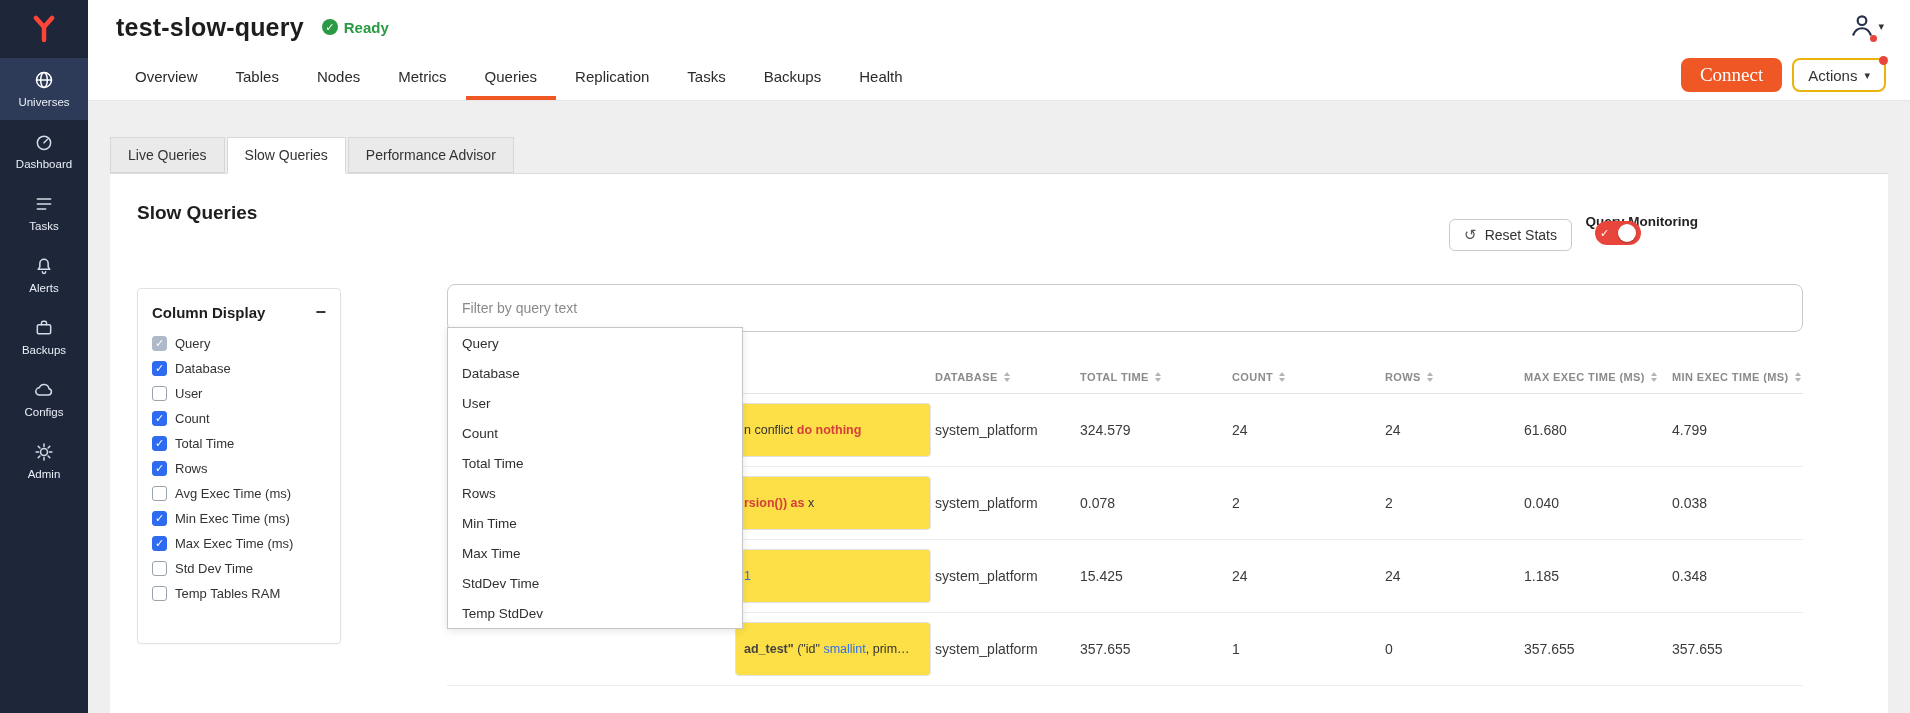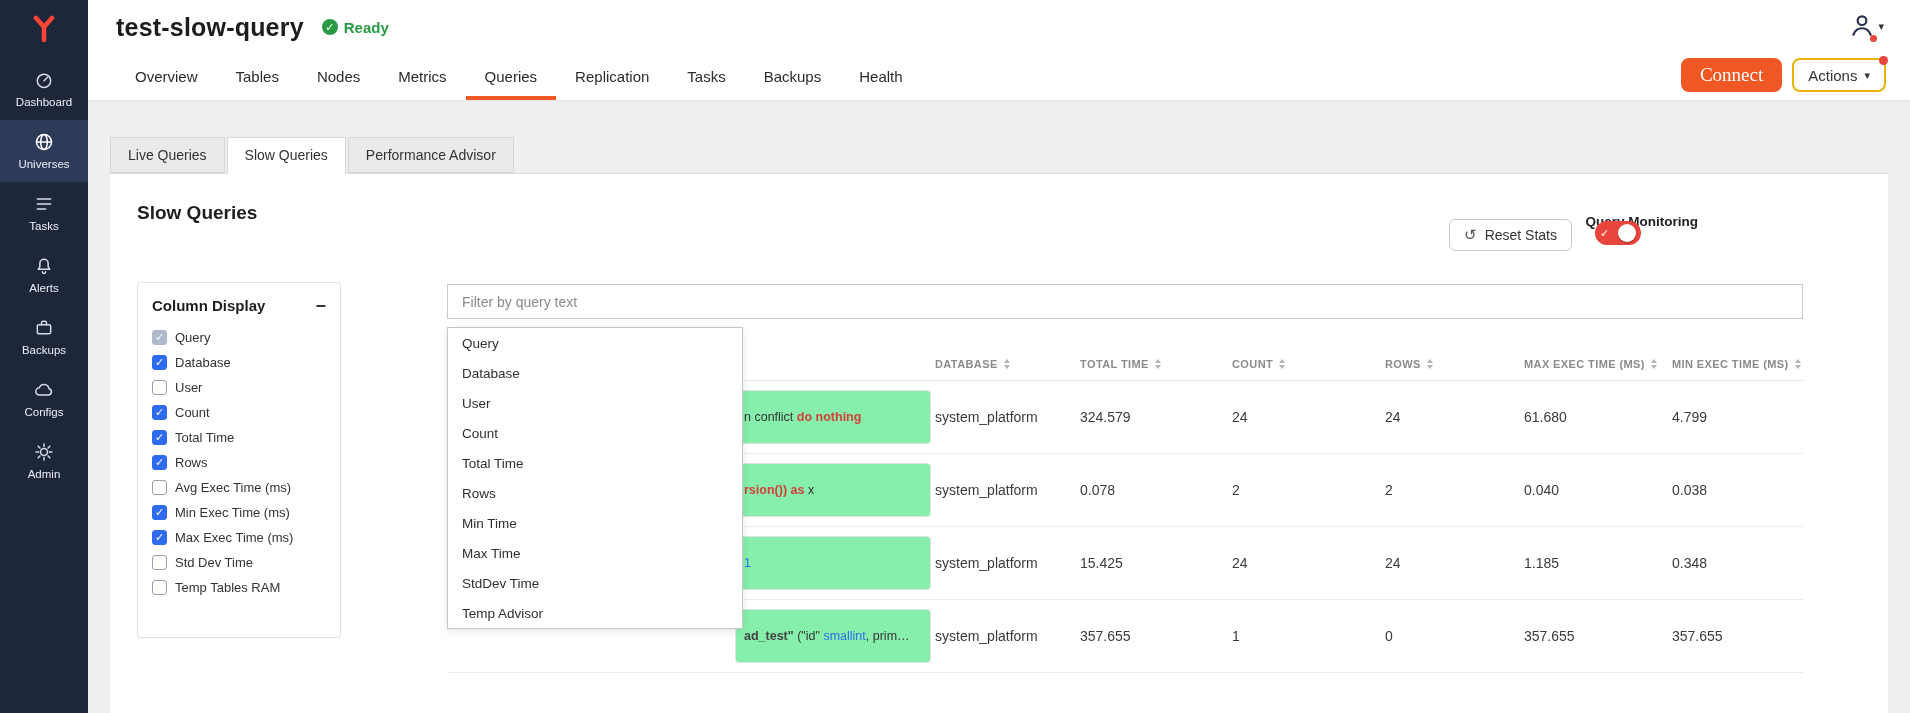--- a/index.html
+++ b/index.html
@@ -64,33 +64,33 @@
   .collapse-btn { border:none; background:none; font-size:18px; font-weight:bold; color:#333; cursor:pointer; line-height:1; font-family:inherit; }
   .cb-row { display:flex; align-items:center; height:25px; gap:8px; cursor:pointer; }
   .cb { width:15px; height:15px; border-radius:3px; border:1px solid #9aa3ad; background:#fff; position:relative; flex-shrink:0; }
   .cb.checked { background:var(--checkbox-blue); border-color:var(--checkbox-blue); }
   .cb.checked::after { content:"✓"; color:#fff; font-size:11px; position:absolute; left:2px; top:-1px; line-height:15px; }
   .cb.checked.disabled { background:#aebaca; border-color:#aebaca; }
   .cb-label { font-size:13px; color:#333; }
 
   
   .query-area { position:relative; margin-left:106px; width:1356px; padding-top:38px; }
-  .filter-input { width:100%; height:35px; border:1px solid #c9c9c9; border-radius:0; padding:8px 14px; font-size:14px; color:#333; font-family:inherit; outline:none; background:#fff; }
+  .filter-input { width:100%; height:48px; border:1px solid #c9c9c9; border-radius:8px; padding:8px 14px; font-size:14px; color:#333; font-family:inherit; outline:none; background:#fff; }
   .filter-input::placeholder { color:#8a8a8a; }
 
   .qtable { margin-top:28px; }
   .thead, .trow { display:grid; grid-template-columns:488px 145px 152px 153px 139px 148px 1fr; align-items:center; }
   .thead { height:34px; border-bottom:1px solid #e4e4e4; }
   .th { font-size:11px; font-weight:bold; color:#8b8b8b; letter-spacing:.4px; display:flex; align-items:center; gap:6px; cursor:pointer; }
   .sort { display:flex; flex-direction:column; gap:2px; }
   .sort i { display:block; width:0; height:0; border-left:3.5px solid transparent; border-right:3.5px solid transparent; }
   .s-up { border-bottom:4px solid #b3b3b3; }
   .s-down { border-top:4px solid #b3b3b3; }
   .trow { height:73px; border-bottom:1px solid #ececec; font-size:14px; color:#3a3a3a; cursor:pointer; }
-  .chip { margin-left:288px; width:196px; background:#86efac; border:1px solid #e2e2e2; border-radius:4px; padding:19px 8px; font-size:12.5px; white-space:nowrap; overflow:hidden; color:#333; }
+  .chip { margin-left:288px; width:196px; background:#fde047; border:1px solid #e2e2e2; border-radius:4px; padding:19px 8px; font-size:12.5px; white-space:nowrap; overflow:hidden; color:#333; }
   .seg-plain { color:#333; }
   .seg-red  { color:var(--keyword-red); font-weight:bold; }
   .seg-blue { color:var(--literal-blue); }
   .seg-dark { color:#444; font-weight:bold; }
 
   
   .dropdown { position:absolute; top:81px; left:0; width:296px; background:#fff; border:1px solid #c6c6c6; box-shadow:0 2px 8px rgba(0,0,0,.10); z-index:5; }
   .dd-item { height:30px; display:flex; align-items:center; padding-left:14px; font-size:13.5px; color:#2f2f2f; cursor:pointer; }
 </style>
 </head>
@@ -99,39 +99,39 @@
 <div class="app">
 
   <aside class="sidebar">
     <div class="logo">
       <svg width="28" height="28" viewBox="0 0 28 28">
         <path d="M6 3l8 9 8-9" stroke="#ff4438" stroke-width="4.5" fill="none" stroke-linecap="round" stroke-linejoin="round"></path>
         <path d="M14 12v13" stroke="#ff4438" stroke-width="4.5" stroke-linecap="round"></path>
       </svg>
     </div>
 
-    <div class="nav-item">
-      <span class="nav-icon">
-        <svg viewBox="0 0 24 24">
-            <circle cx="12" cy="13" r="8"></circle>
-            <path d="M12 13l4.2-4.2"></path>
-          </svg>
-      </span>
-      <span class="nav-label">Dashboard</span>
-    </div>
-
     <div class="nav-item active">
       <span class="nav-icon">
         <svg viewBox="0 0 24 24">
             <circle cx="12" cy="12" r="9"></circle>
             <ellipse cx="12" cy="12" rx="4" ry="9"></ellipse>
             <path d="M3 12h18"></path>
           </svg>
       </span>
       <span class="nav-label">Universes</span>
+    </div>
+
+    <div class="nav-item">
+      <span class="nav-icon">
+        <svg viewBox="0 0 24 24">
+            <circle cx="12" cy="13" r="8"></circle>
+            <path d="M12 13l4.2-4.2"></path>
+          </svg>
+      </span>
+      <span class="nav-label">Dashboard</span>
     </div>
 
     <div class="nav-item">
       <span class="nav-icon">
         <svg viewBox="0 0 24 24">
             <path d="M4 6h16M4 12h16M4 18h10"></path>
           </svg>
       </span>
       <span class="nav-label">Tasks</span>
     </div>
@@ -394,21 +394,21 @@
             <div class="dropdown">
               <div class="dd-item">Query</div>
               <div class="dd-item">Database</div>
               <div class="dd-item">User</div>
               <div class="dd-item">Count</div>
               <div class="dd-item">Total Time</div>
               <div class="dd-item">Rows</div>
               <div class="dd-item">Min Time</div>
               <div class="dd-item">Max Time</div>
               <div class="dd-item">StdDev Time</div>
-              <div class="dd-item">Temp Advisor</div>
+              <div class="dd-item">Temp StdDev</div>
             </div>
           </div>
 
         </div>
       </div>
     </div>
   </div>
 </div>
 
 </body></html>

